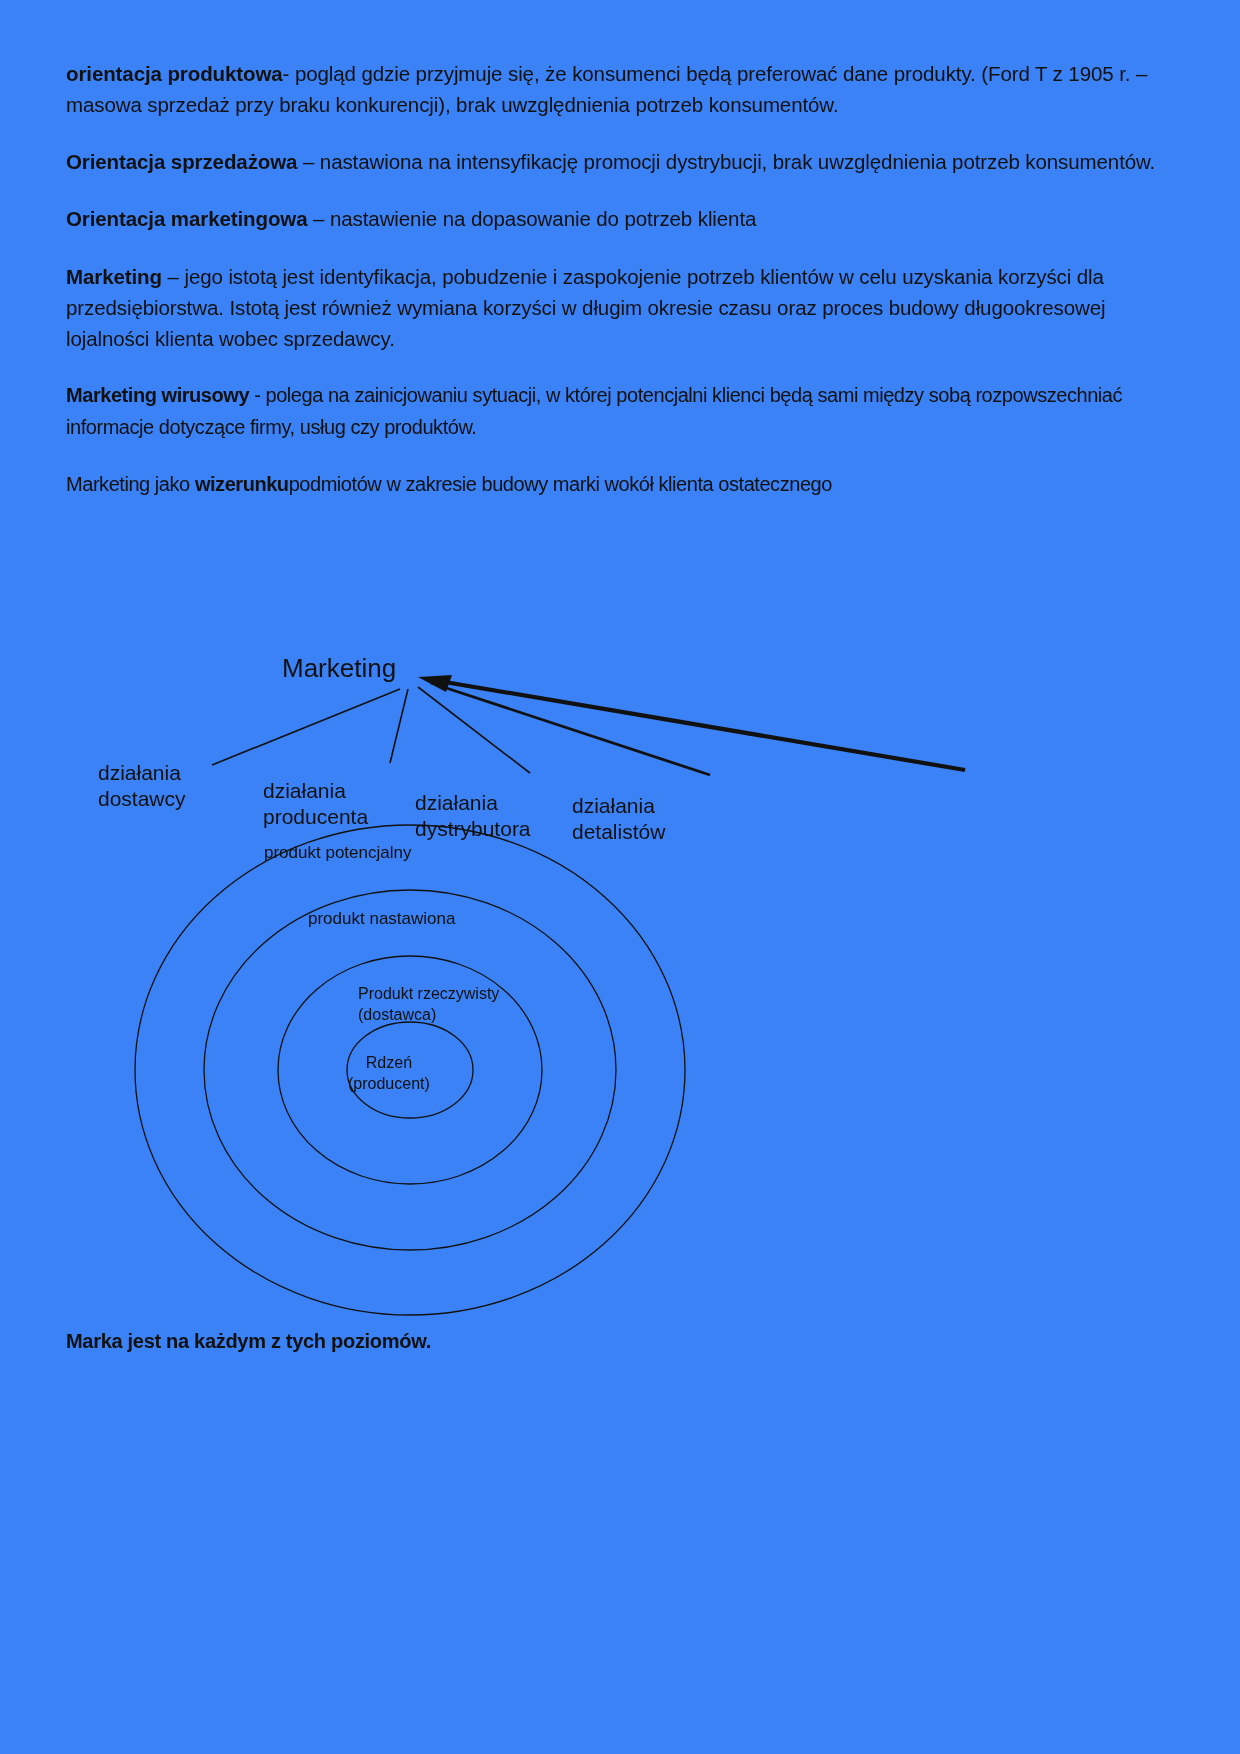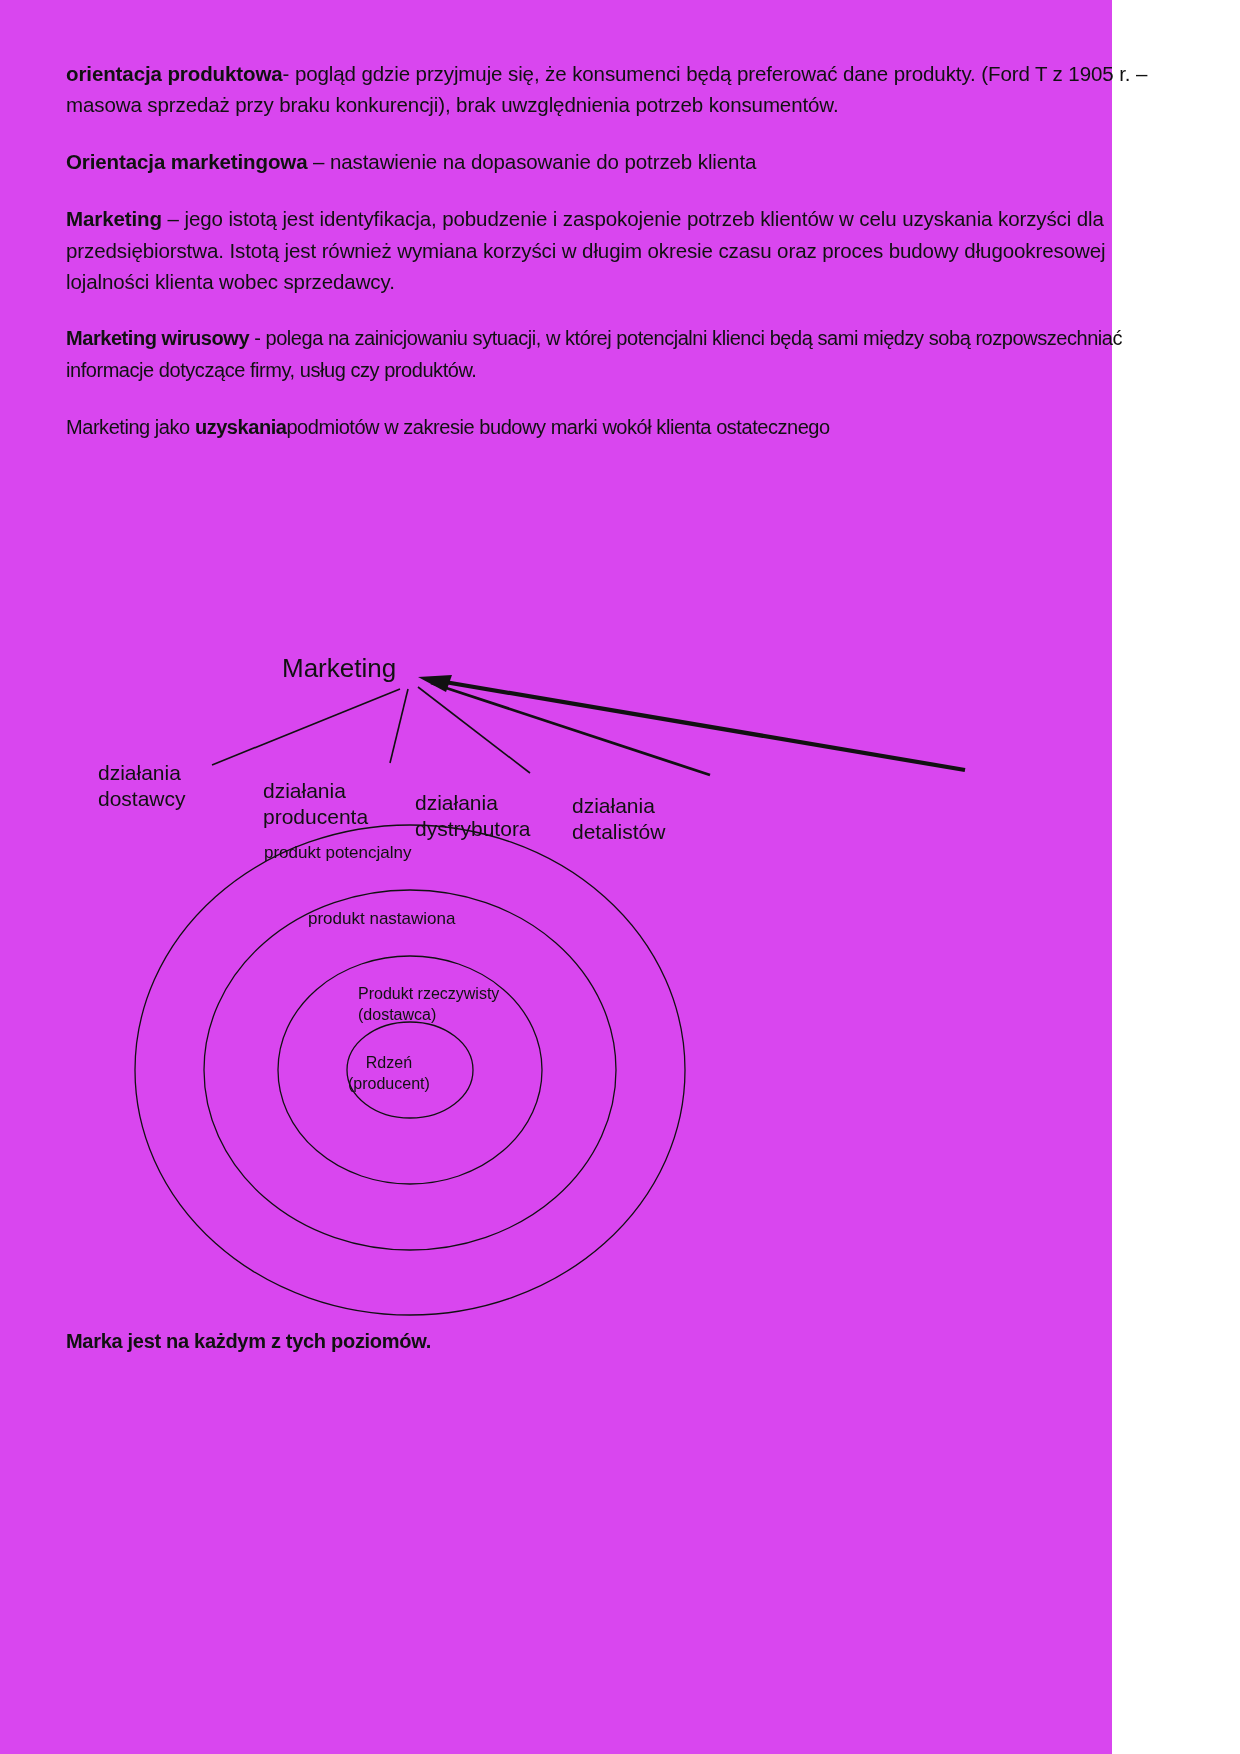--- a/index.html
+++ b/index.html
@@ -10,23 +10,23 @@
   body {
     width: 1240px;
     height: 1754px;
     font-family: "Liberation Sans", sans-serif;
     color: #000000;
     position: relative;
     overflow: hidden;
   }
   .page {
     position: relative;
-    width: 1112px;
+    width: 1240px;
     height: 1754px;
-    background: #d946ef;
+    background: #3b82f6;
   }
   .doc-body {
     position: absolute;
     left: 66px;
     top: 58px;
     width: 1110px;
   }
   p.para {
     margin: 0 0 26px 0;
     font-size: 20.5px;
@@ -117,36 +117,39 @@
 <body>
 
 <div class="page">
 
   <div class="doc-body">
 
     <p class="para">
       <b>orientacja produktowa</b><span>- pogląd gdzie przyjmuje się, że konsumenci będą preferować dane produkty. (Ford T z 1905 r. – masowa sprzedaż przy braku konkurencji), brak uwzględnienia potrzeb konsumentów.</span>
     </p>
 
+    <p class="para">
+      <b>Orientacja sprzedażowa</b><span> – nastawiona na intensyfikację promocji dystrybucji, brak uwzględnienia potrzeb konsumentów.</span>
+    </p>
 
     <p class="para">
       <b>Orientacja marketingowa</b><span> – nastawienie na dopasowanie do potrzeb klienta</span>
     </p>
 
     <p class="para">
       <b>Marketing</b><span> – jego istotą jest identyfikacja, pobudzenie i zaspokojenie potrzeb klientów w celu uzyskania korzyści dla przedsiębiorstwa. Istotą jest również wymiana korzyści w długim okresie czasu oraz proces budowy długookresowej lojalności klienta wobec sprzedawcy.</span>
     </p>
 
 
     <p class="para condensed">
       <b>Marketing wirusowy</b><span> - polega na zainicjowaniu sytuacji, w której potencjalni klienci będą sami między sobą rozpowszechniać informacje dotyczące firmy, usług czy produktów.</span>
     </p>
 
     <p class="para condensed tight">
-      <span>Marketing jako </span><b>uzyskania</b><span>podmiotów w zakresie budowy marki  wokół klienta ostatecznego</span>
+      <span>Marketing jako </span><b>wizerunku</b><span>podmiotów w zakresie budowy marki  wokół klienta ostatecznego</span>
     </p>
 
   </div>
 
   <div class="chain-wrap">
     <svg class="chain-svg" width="1020" height="190" viewBox="0 0 1020 190">
 
       <path d="M 340 44 L 152 120" stroke="#111" stroke-width="1.6" fill="none"></path>
 
       <path d="M 348 44 L 330 118" stroke="#111" stroke-width="1.6" fill="none"></path>

